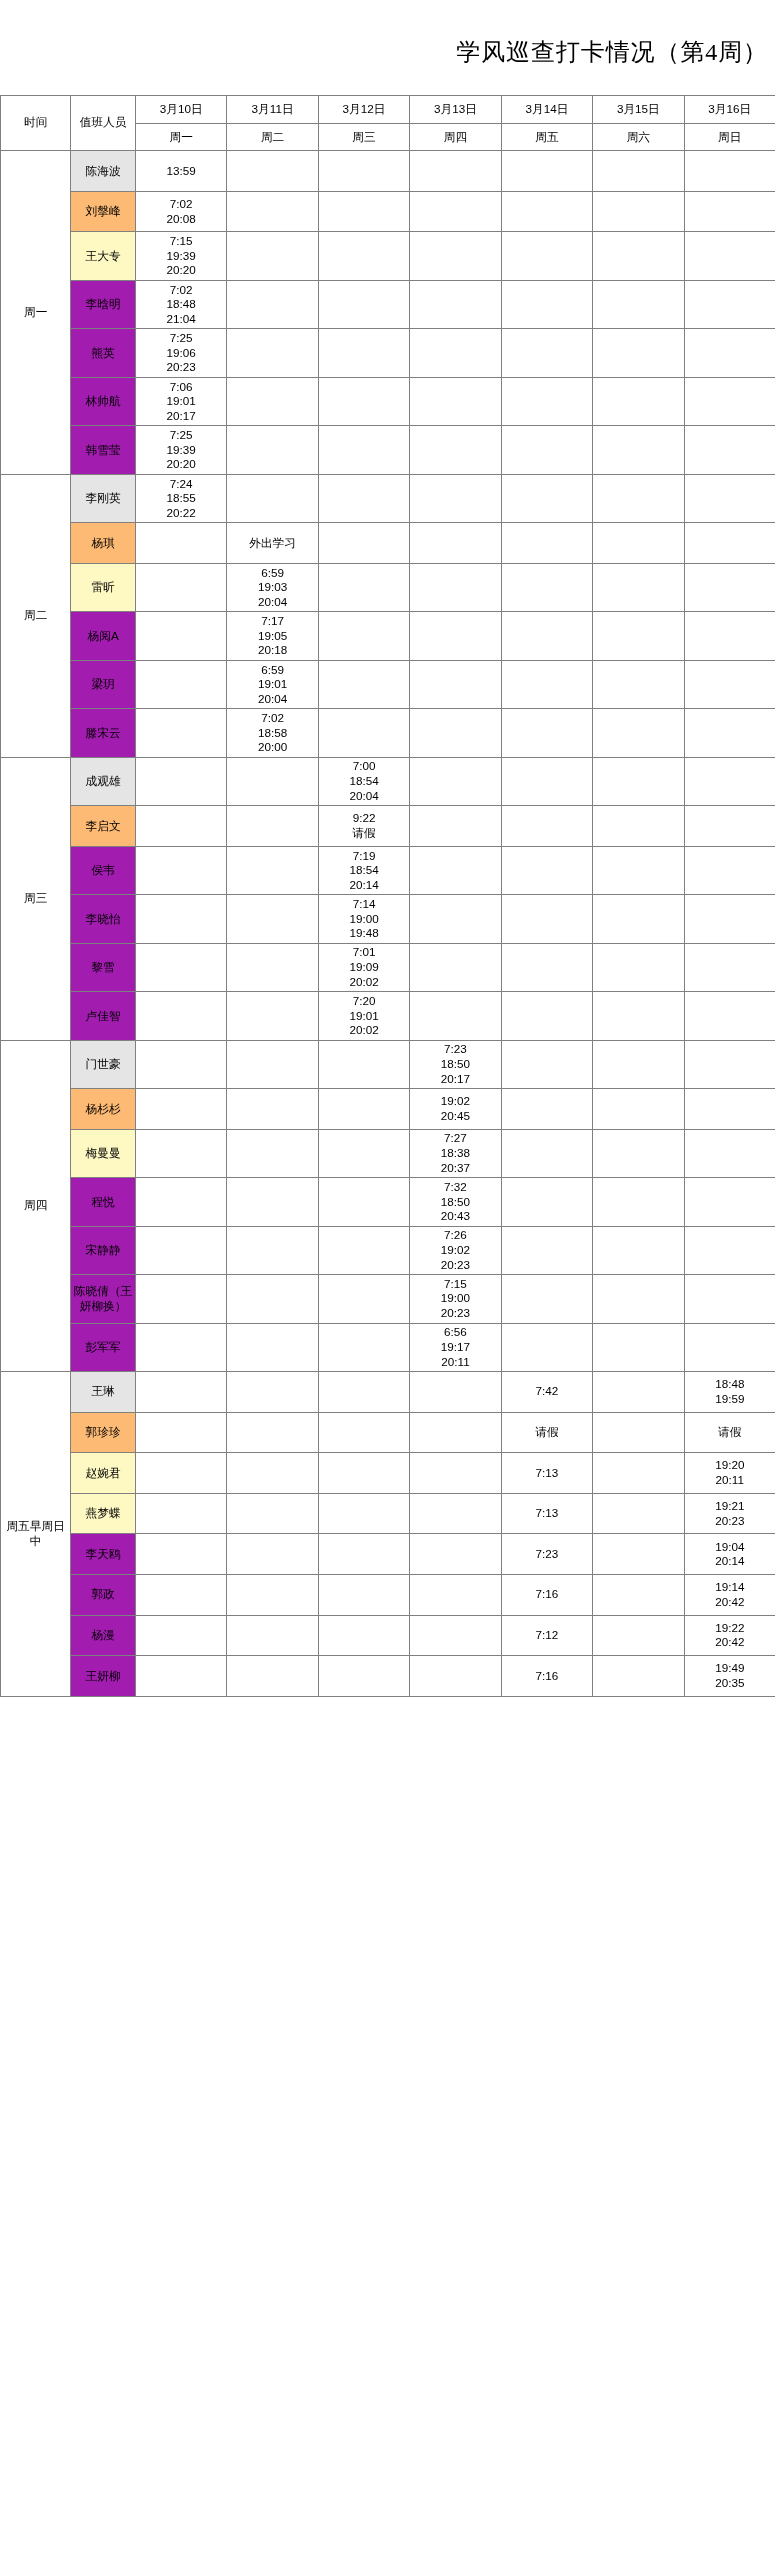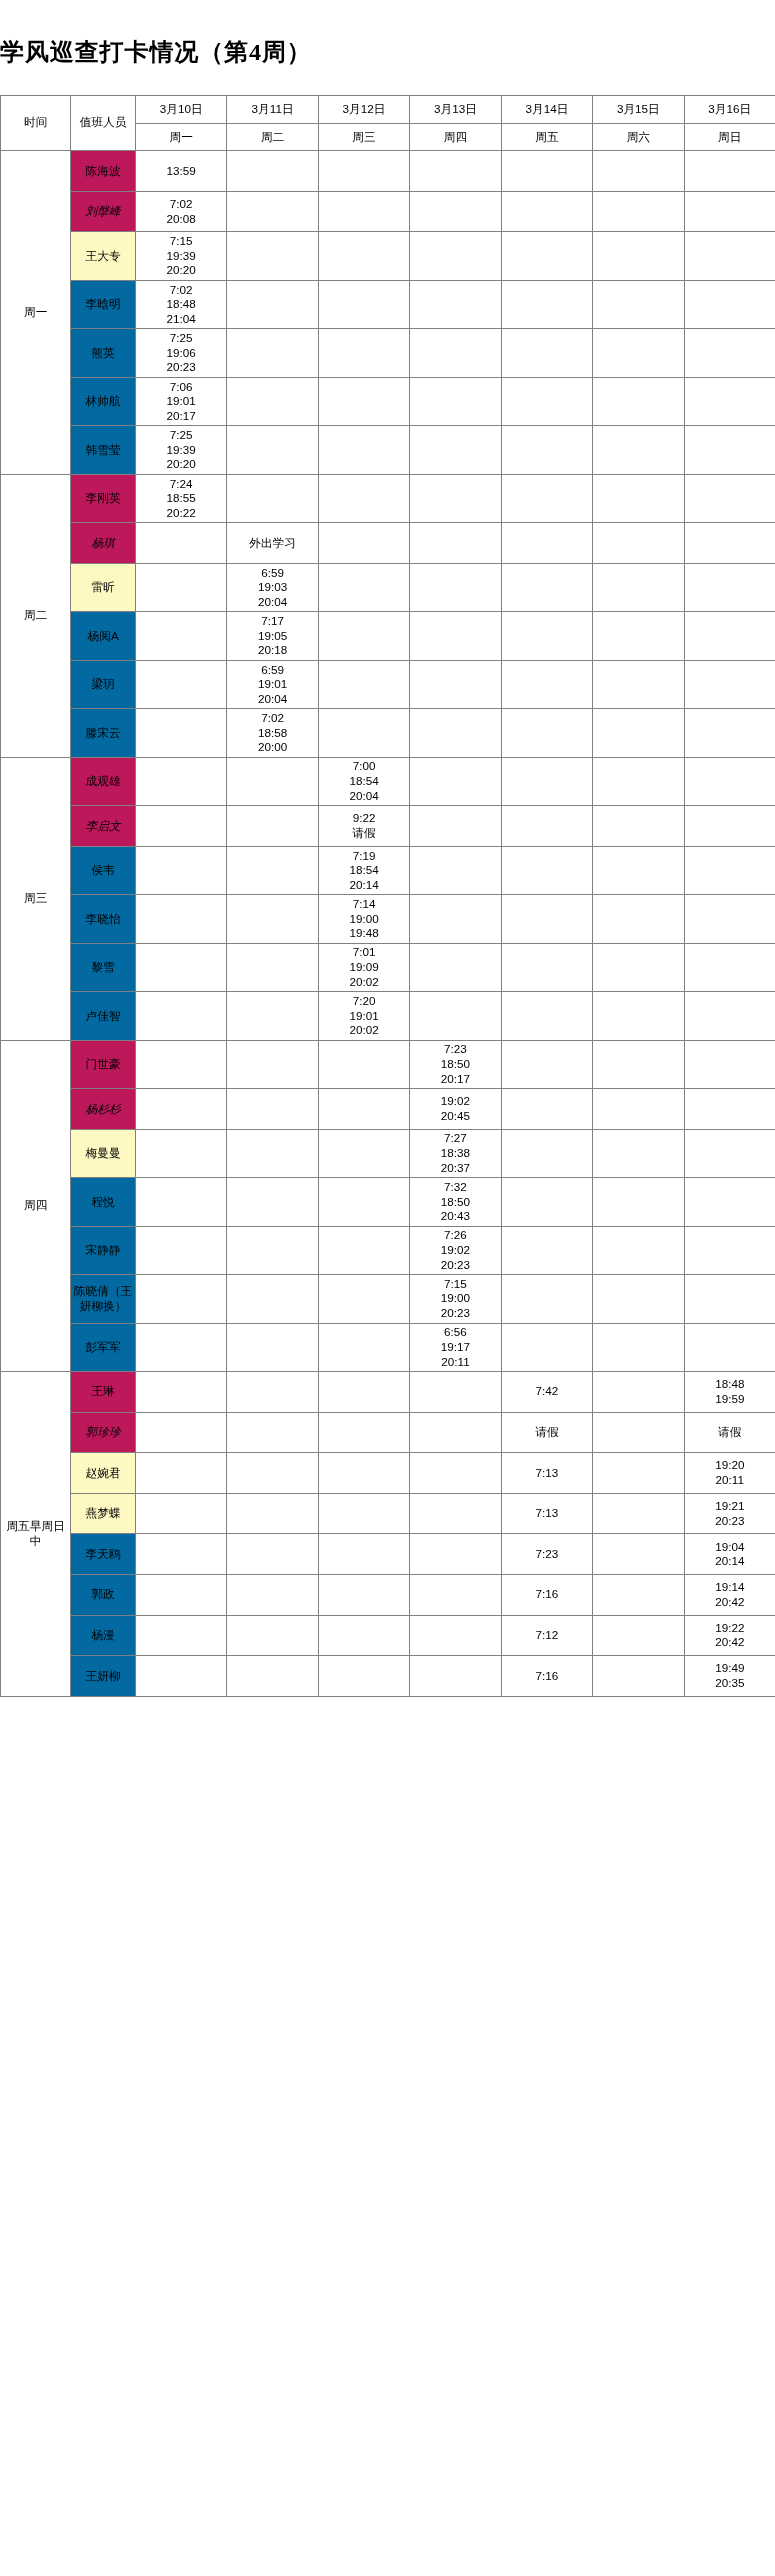--- a/index.html
+++ b/index.html
@@ -11,26 +11,26 @@
     width: 776px;
     font-family: "Liberation Sans", "DejaVu Sans", sans-serif;
     color: #000000;
   }
   .page {
     width: 776px;
     box-sizing: border-box;
     padding: 0;
   }
   .title {
-    text-align: left;
+    text-align: right;
     font-family: "Liberation Serif", "DejaVu Serif", serif;
     font-size: 24px;
-    font-weight: bold;
+    font-weight: normal;
     letter-spacing: 0.9px;
-    padding: 36px 14px 27px 0;
+    padding: 36px 8px 27px 0;
   }
   table.sheet {
     border-collapse: collapse;
     table-layout: fixed;
     width: 776px;
     margin: 0;
   }
   table.sheet td, table.sheet th {
     border: 0.9px solid #808080;
     font-size: 11.7px;
@@ -58,24 +58,24 @@
   }
   .namecell {
     font-size: 12.6px;
     height: 36px;
   }
   .timecell {
     font-size: 11.7px;
     height: 36px;
     white-space: pre-line;
   }
-  .c-green { background: #be185d; }
-  .c-teal  { background: #be185d; font-style: italic; }
+  .c-green { background: #e5e5e5; }
+  .c-teal  { background: #fdba74; }
   .c-cyan  { background: #fef9c3; }
-  .c-white { background: #0369a1; }
+  .c-white { background: #a21caf; }
   .col-time { width: 63px; }
   .col-staff { width: 58px; }
   .col-d { width: 82px; }
 </style>
 </head>
 <body>
 
 <div class="page">
 
   <div class="title">学风巡查打卡情况（第4周）</div>

